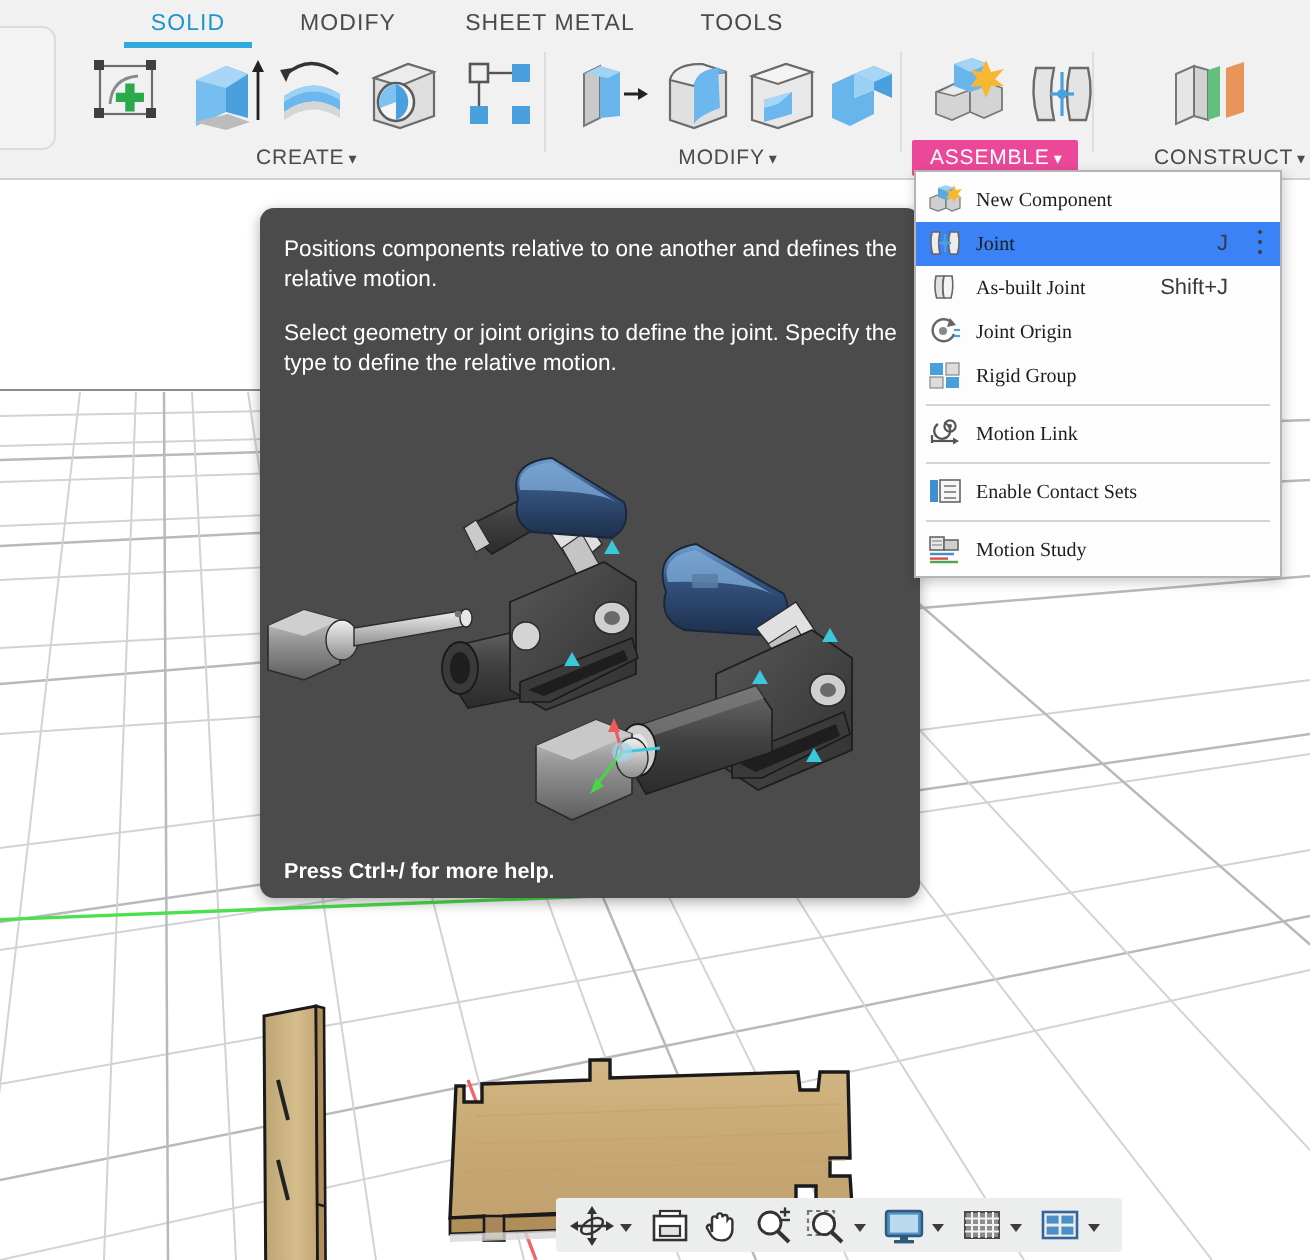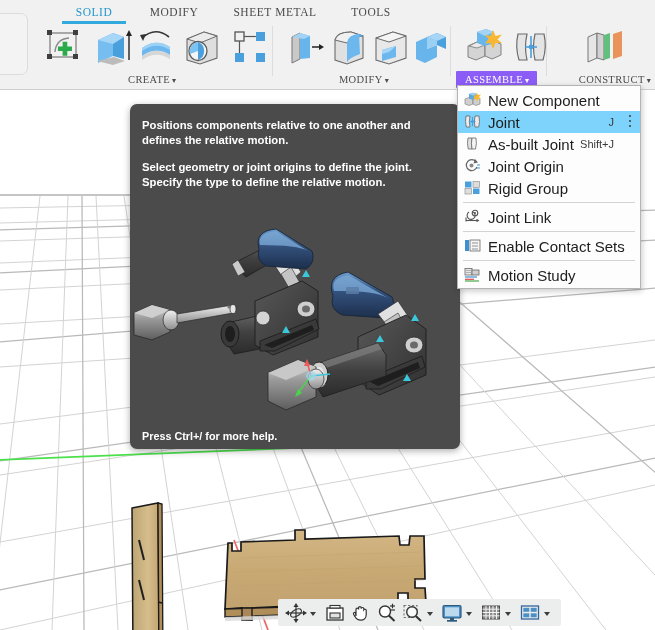--- a/index.html
+++ b/index.html
@@ -17,21 +17,20 @@
   .topstrip.b { left: 115px; width: 210px; background: #bdbdbd; }
   .topstrip.c { left: 325px; width: 6px; background: #e8e8e8; }
   .topstrip.d { left: 531px; width: 44px; background: #c9c9c9; }
   .topstrip.e { left: 581px; width: 52px; background: #c9c9c9; }
 
   
   .ribbon {
     position: absolute; top: 0; left: 0; width: 655px; height: 90px;
     background: #f1f1f1;
     border-bottom: 1px solid #d0d0d0;
-    font-family: Liberation Serif, serif;
   }
   .tabrow {
     position: absolute; top: 6px; left: 0; width: 655px; height: 22px;
   }
   .tab {
     position: absolute; top: 0;
     font-size: 11.5px; letter-spacing: .55px;
     color: #4a4a4a; text-align: center;
     padding-bottom: 3px; cursor: default;
     white-space: nowrap;
@@ -49,21 +48,21 @@
   }
 
   
   .panel-label {
     position: absolute; bottom: 4px;
     font-size: 10.5px; color: #4c4c4c; letter-spacing: .4px;
     white-space: nowrap;
   }
   .panel-label .car { font-size: 8px; margin-left: 2px; }
   .panel-label.hl {
-    background: #8b5cf6; color: #fff;
+    background: #ec4899; color: #fff;
     padding: 3px 8px 3px 9px; border-radius: 1px;
     bottom: 1px;
   }
   .vsep {
     position: absolute; top: 26px; width: 1px; height: 50px; background: #dcdcdc;
   }
 
   
   .ricon { position: absolute; top: 28px; cursor: default; }
 
@@ -75,43 +74,43 @@
 
   
   .tooltip {
     position: absolute; left: 130px; top: 104px; width: 330px; height: 345px;
     background: #4b4b4b; border-radius: 7px;
     box-shadow: 0 2px 7px rgba(0,0,0,.33);
     overflow: hidden;
   }
   .tt-text {
     position: absolute; left: 12px; top: 14px; width: 308px;
-    color: #fff; font-size: 11.3px; font-weight: bold; line-height: 14.6px;
+    color: #fff; font-size: 11.3px; font-weight: normal; line-height: 14.6px;
   }
   .tt-text p { margin-bottom: 13px; }
   .tt-foot {
     position: absolute; left: 12px; bottom: 7px;
     color: #fff; font-size: 10.8px; font-weight: bold;
   }
   .tt-img { position: absolute; left: 0; top: 115px; width: 330px; height: 205px; }
 
   
   .menu {
     position: absolute; left: 457px; top: 85px; width: 184px;
     background: #fdfdfd; border: 1px solid #b4b4b4;
     box-shadow: 1px 2px 6px rgba(0,0,0,.22);
     padding: 3px 0 2px 0;
   }
   .mi {
     position: relative; display: flex; align-items: center;
     height: 22px; padding-left: 6px; cursor: default;
   }
-  .mi.sel { background: #7dd3fc; }
+  .mi.sel { background: #3b82f6; }
   .mi .mic { width: 19px; height: 16px; flex: 0 0 19px; position: relative; }
-  .mi .mlbl { font-size: 15px; color: #1d1d1d; margin-left: 5px; white-space: nowrap; }
+  .mi .mlbl { font-size: 10px; color: #1d1d1d; margin-left: 5px; white-space: nowrap; font-family: Liberation Serif, serif; }
   .mi .mkey {
     position: absolute; right: 26px; font-size: 11px; color: #3a3a3a; white-space: nowrap;
   }
   .mi .mdots { position: absolute; right: 9px; line-height: 0; }
   .mi .mdots i {
     display: block; width: 2.5px; height: 2.5px; background: #3a3a3a;
     border-radius: 50%; margin-bottom: 2.5px;
   }
   .msep { height: 1px; background: #d3d3d3; margin: 3px 5px; }
 
@@ -583,21 +582,21 @@
       <span class="mic">
         <svg width="17" height="15" viewBox="0 0 17 15">
           <path d="M5 3 A4 4 0 1 0 8 2.5" fill="none" stroke="#555" stroke-width="1.1"></path>
           <circle cx="11" cy="4" r="2.8" fill="none" stroke="#555" stroke-width="1.1"></circle>
           <circle cx="11" cy="4" r="1" fill="#555"></circle>
           <line x1="2" y1="11.5" x2="13" y2="11.5" stroke="#555" stroke-width="1.1"></line>
           <polygon points="15.5,11.5 12.5,9.8 12.5,13.2" fill="#555"></polygon>
           <line x1="2" y1="8.5" x2="2" y2="12.5" stroke="#555" stroke-width="1.1"></line>
         </svg>
       </span>
-      <span class="mlbl">Joint Link</span>
+      <span class="mlbl">Motion Link</span>
     </div>
 
     <div class="msep"></div>
 
     <div class="mi">
       <span class="mic">
         <svg width="17" height="15" viewBox="0 0 17 15">
           <rect x="1" y="2" width="4" height="11" fill="#3f8fd0"></rect>
           <rect x="6" y="2" width="10" height="11" fill="#f6f6f6" stroke="#666" stroke-width=".8"></rect>
           <line x1="8" y1="5" x2="14" y2="5" stroke="#888" stroke-width=".9"></line>

